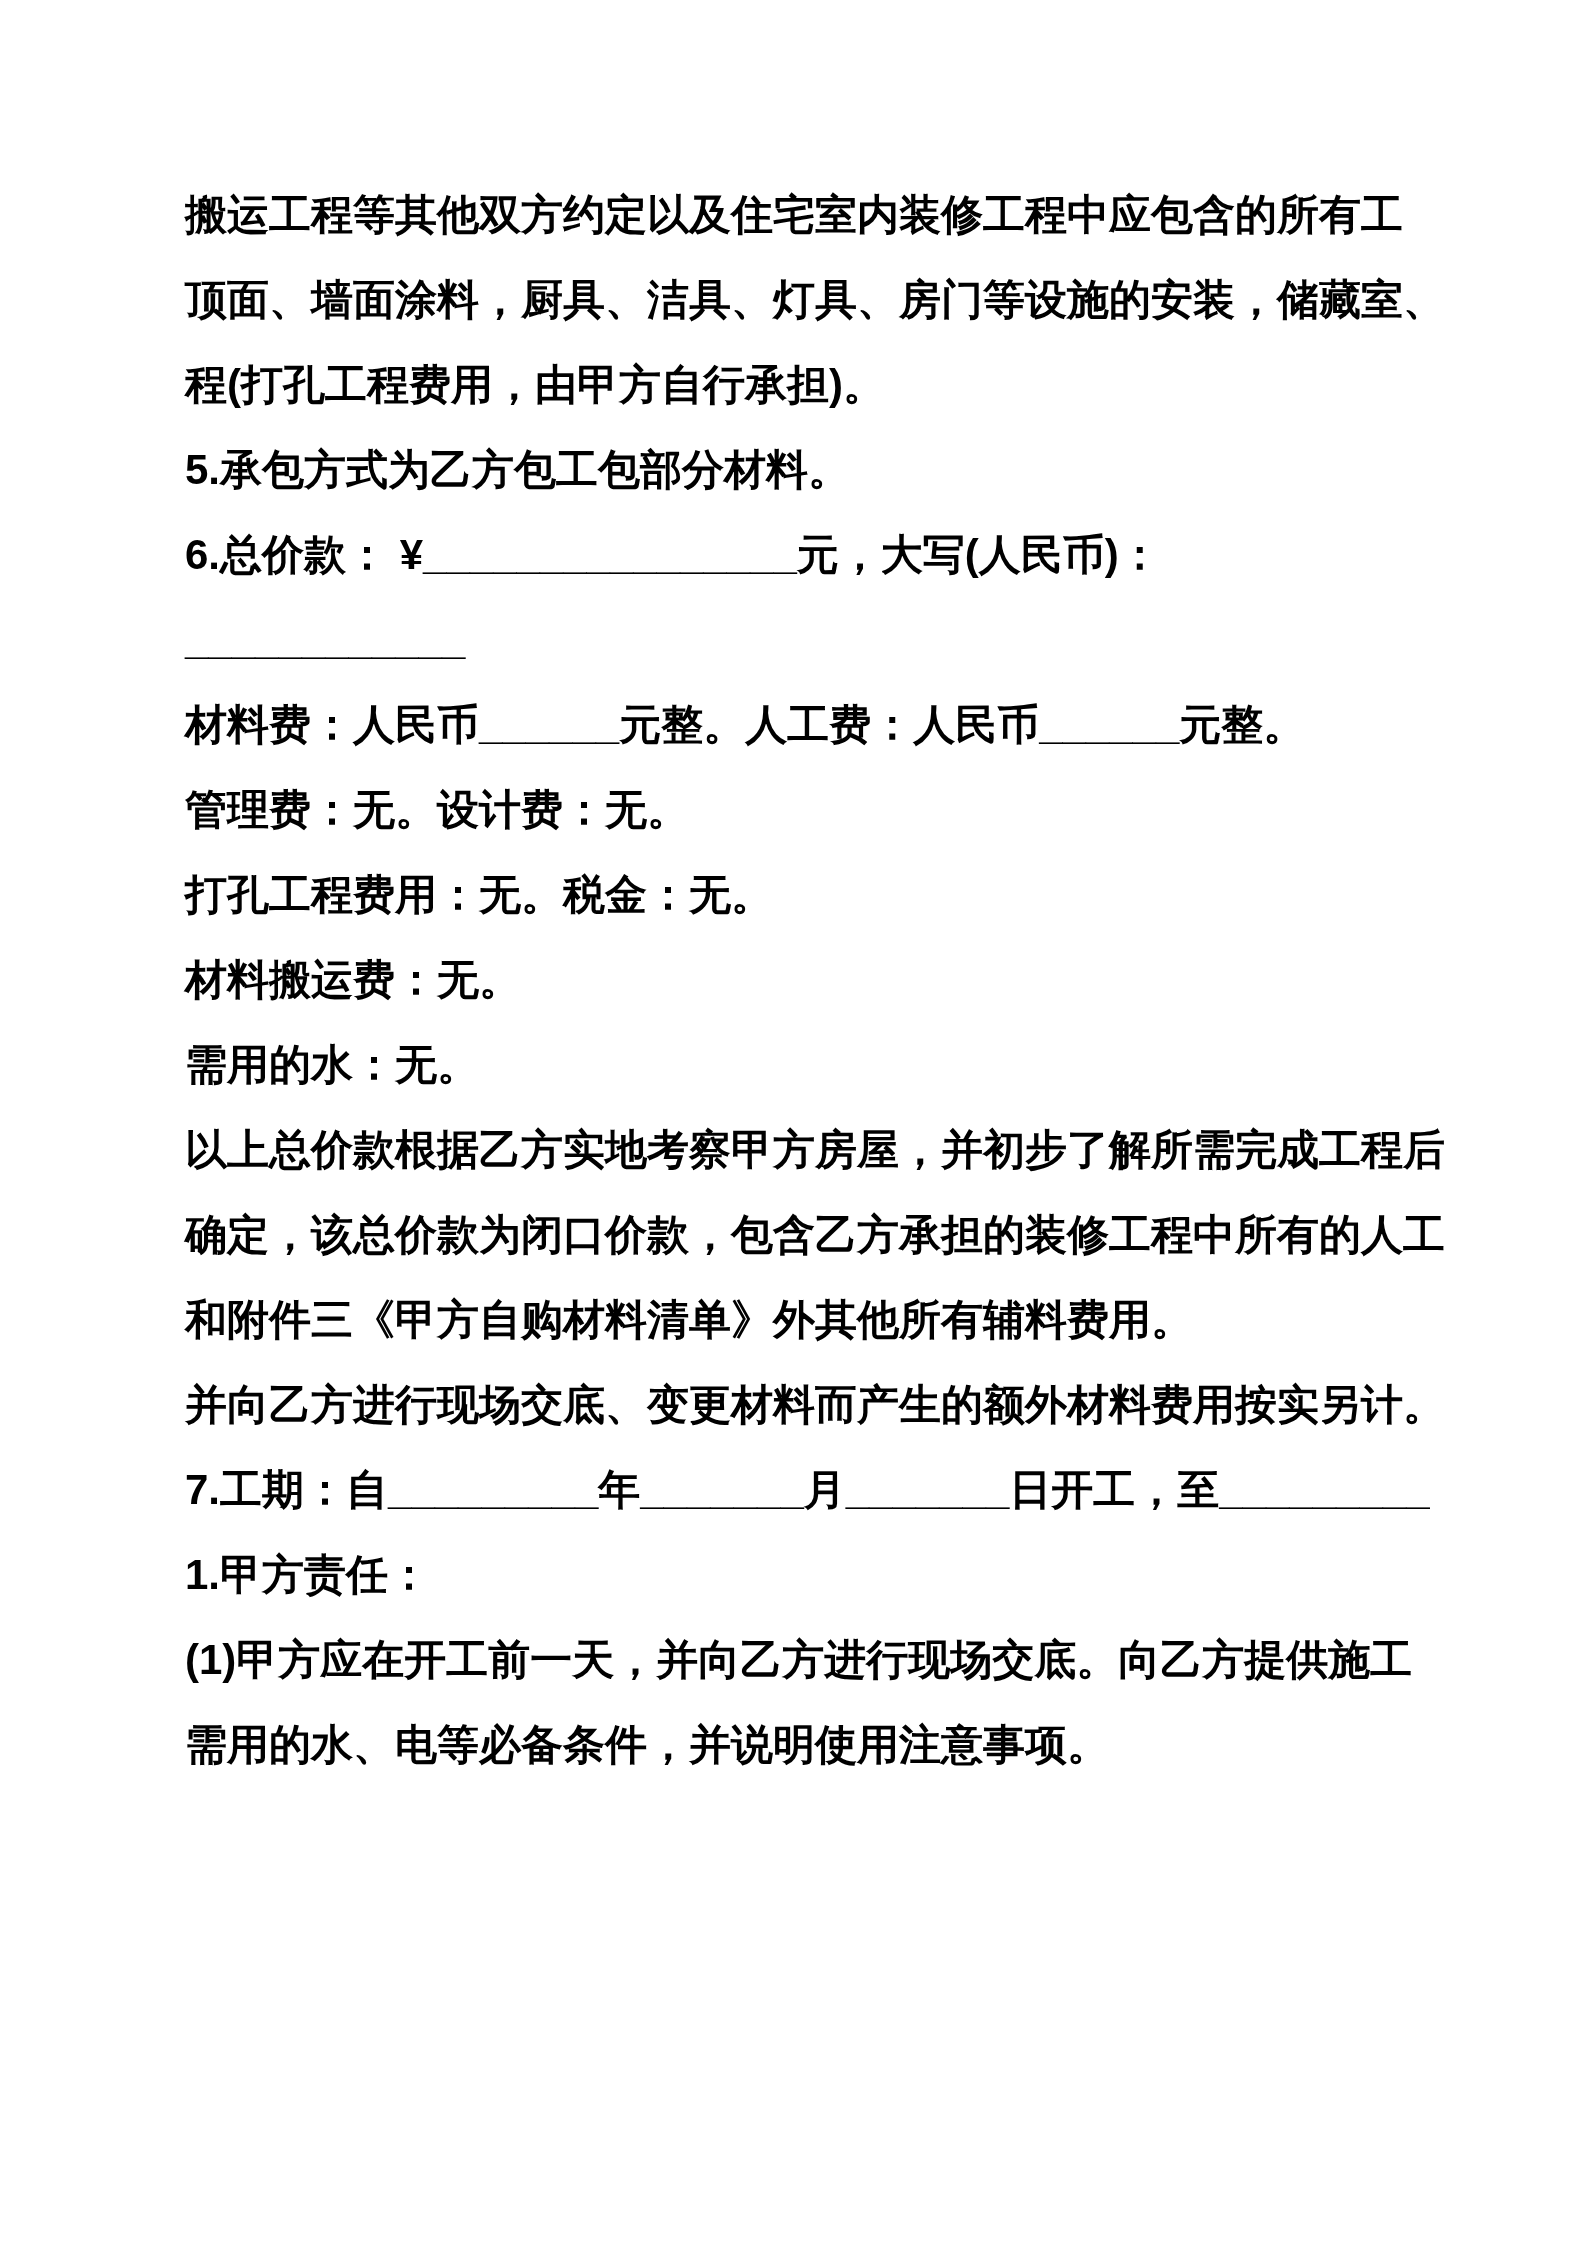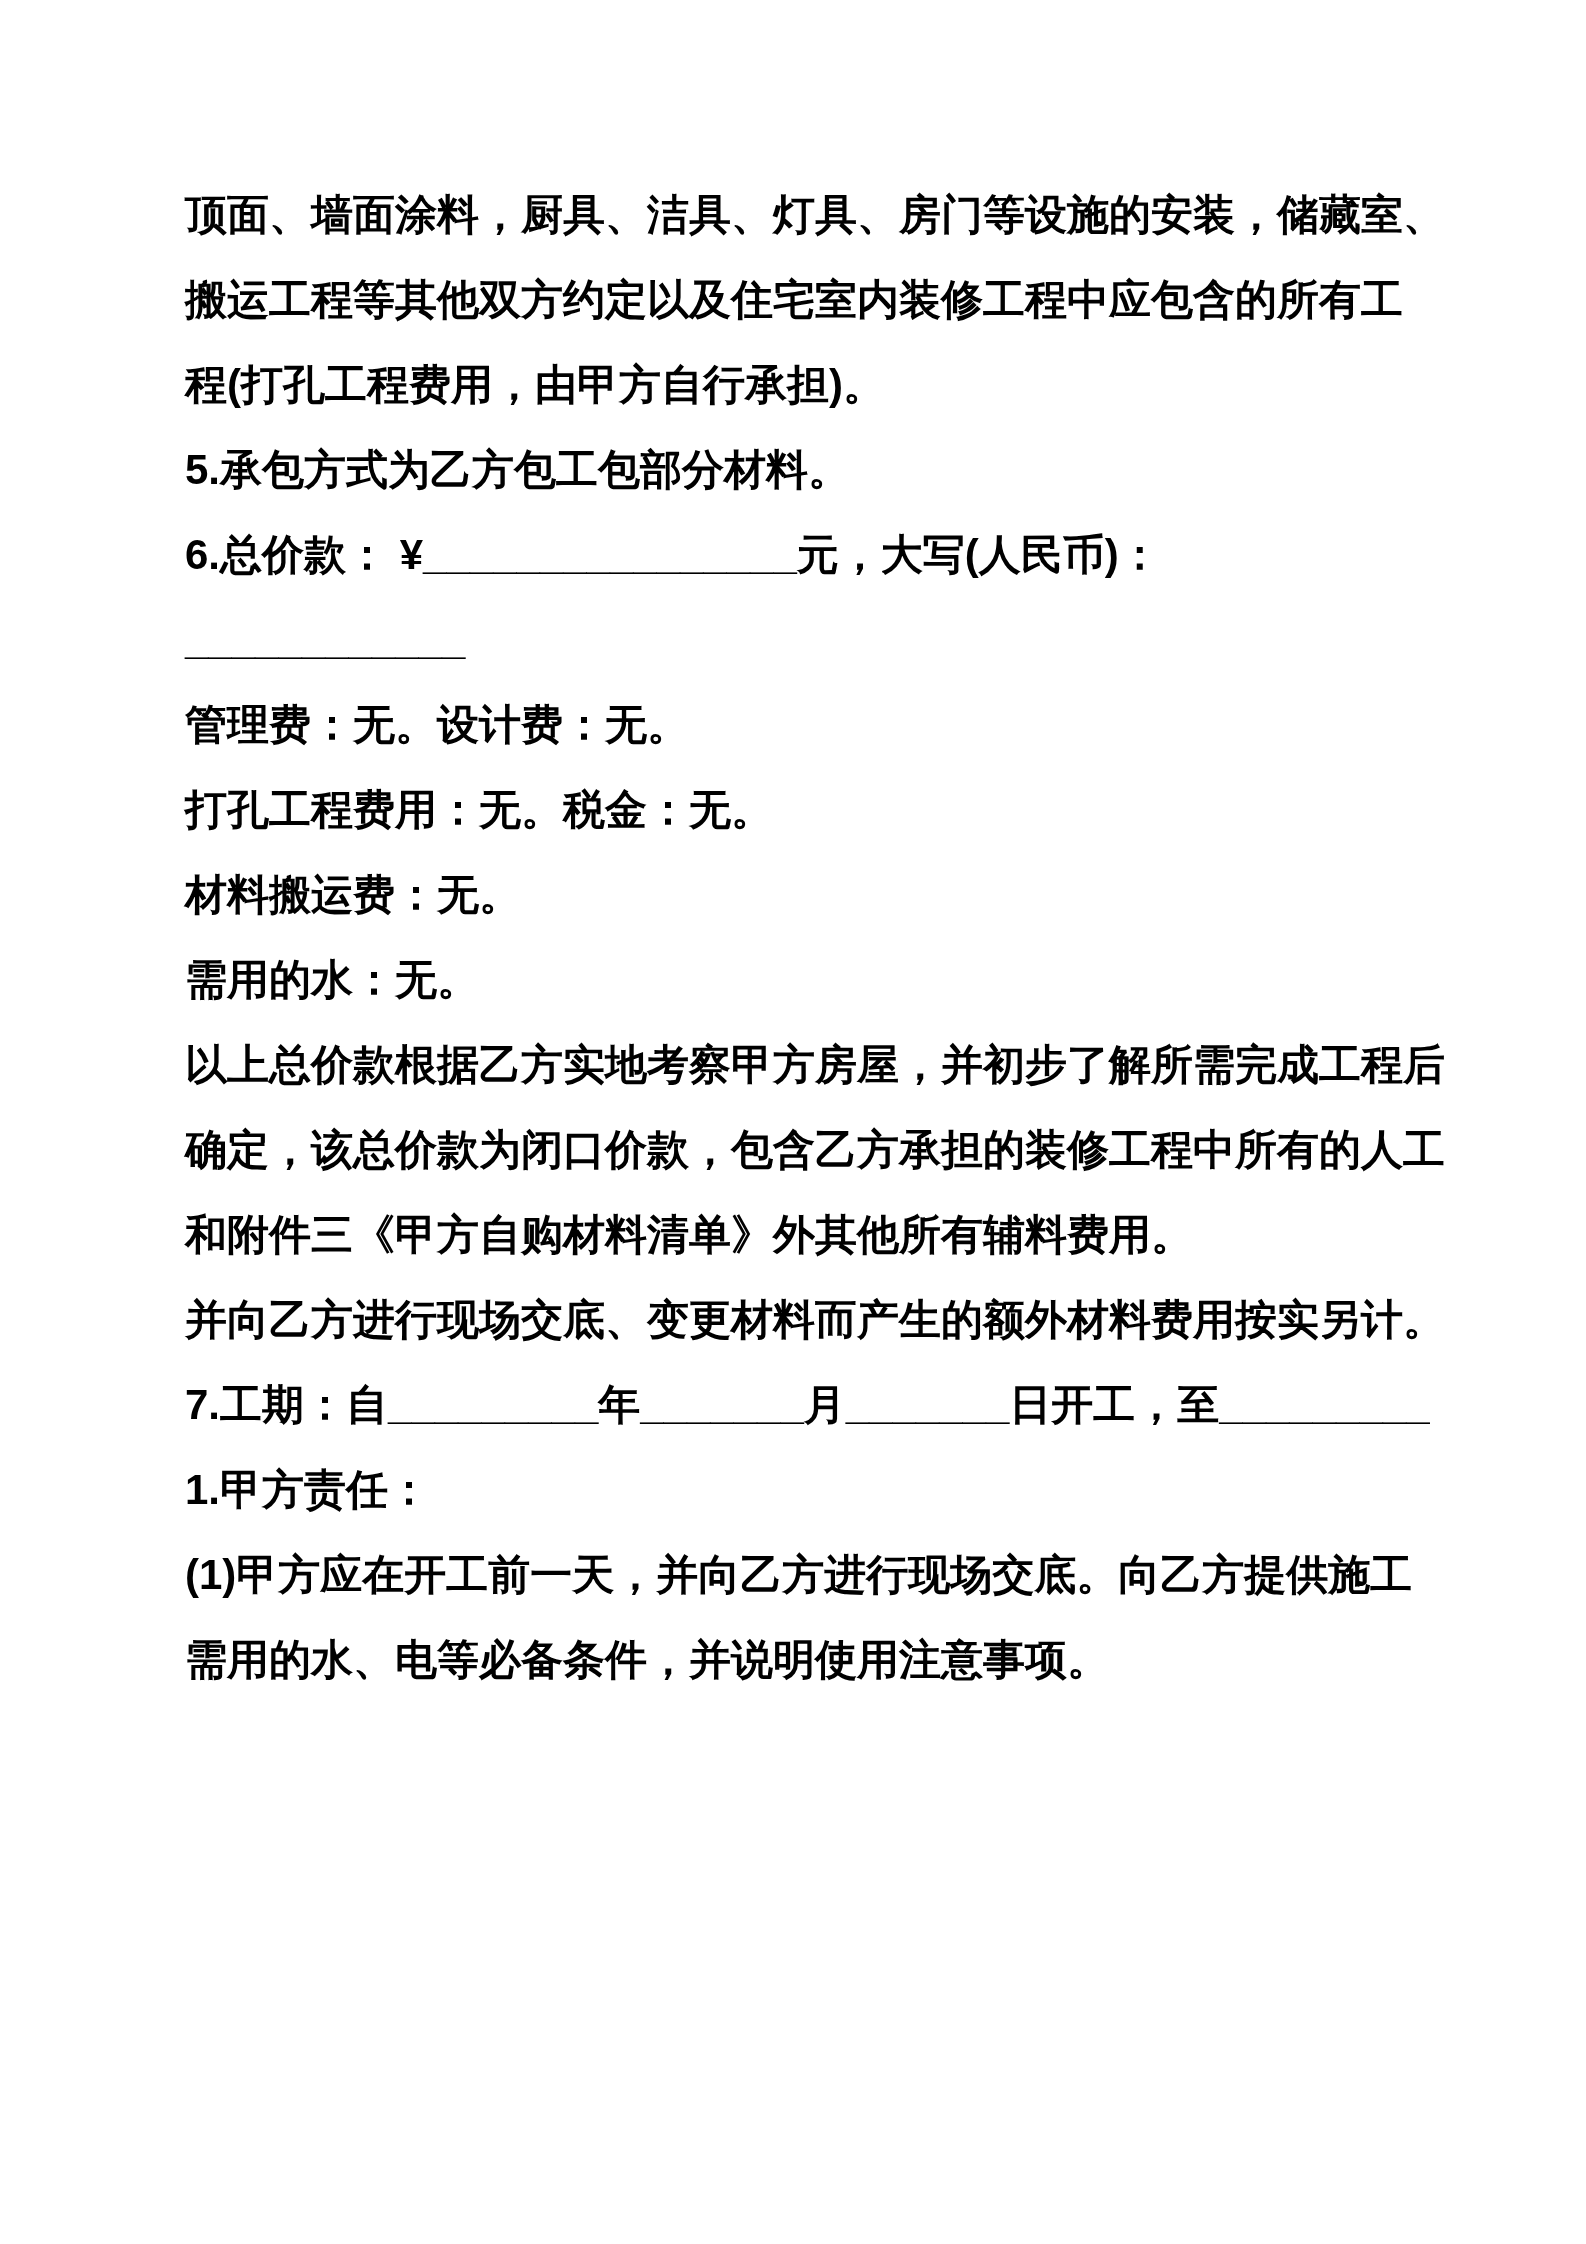--- a/index.html
+++ b/index.html
@@ -29,26 +29,27 @@
   .doc-line {
     white-space: pre;
     min-height: 85px;
   }
 </style>
 </head>
 <body>
 
 <div class="page">
   <div class="doc-body">
+      <div class="doc-line">搬运工程等其他双方约定以及住宅室内装修工程中应包含的所有工</div>
       <div class="doc-line">顶面、墙面涂料，厨具、洁具、灯具、房门等设施的安装，储藏室、</div>
-      <div class="doc-line">搬运工程等其他双方约定以及住宅室内装修工程中应包含的所有工</div>
       <div class="doc-line">程(打孔工程费用，由甲方自行承担)。</div>
       <div class="doc-line">5.承包方式为乙方包工包部分材料。</div>
       <div class="doc-line">6.总价款： ¥________________元，大写(人民币)：</div>
       <div class="doc-line">____________</div>
+      <div class="doc-line">材料费：人民币______元整。人工费：人民币______元整。</div>
       <div class="doc-line">管理费：无。设计费：无。</div>
       <div class="doc-line">打孔工程费用：无。税金：无。</div>
       <div class="doc-line">材料搬运费：无。</div>
       <div class="doc-line">需用的水：无。</div>
       <div class="doc-line">以上总价款根据乙方实地考察甲方房屋，并初步了解所需完成工程后</div>
       <div class="doc-line">确定，该总价款为闭口价款，包含乙方承担的装修工程中所有的人工</div>
       <div class="doc-line">和附件三《甲方自购材料清单》外其他所有辅料费用。</div>
       <div class="doc-line">并向乙方进行现场交底、变更材料而产生的额外材料费用按实另计。</div>
       <div class="doc-line">7.工期：自_________年_______月_______日开工，至_________</div>
       <div class="doc-line">1.甲方责任：</div>

